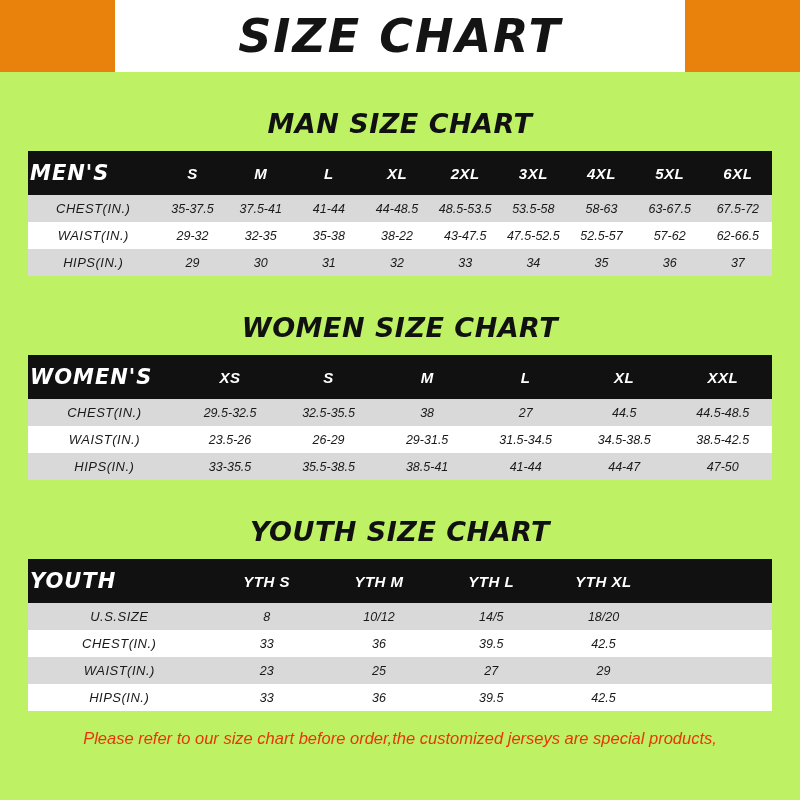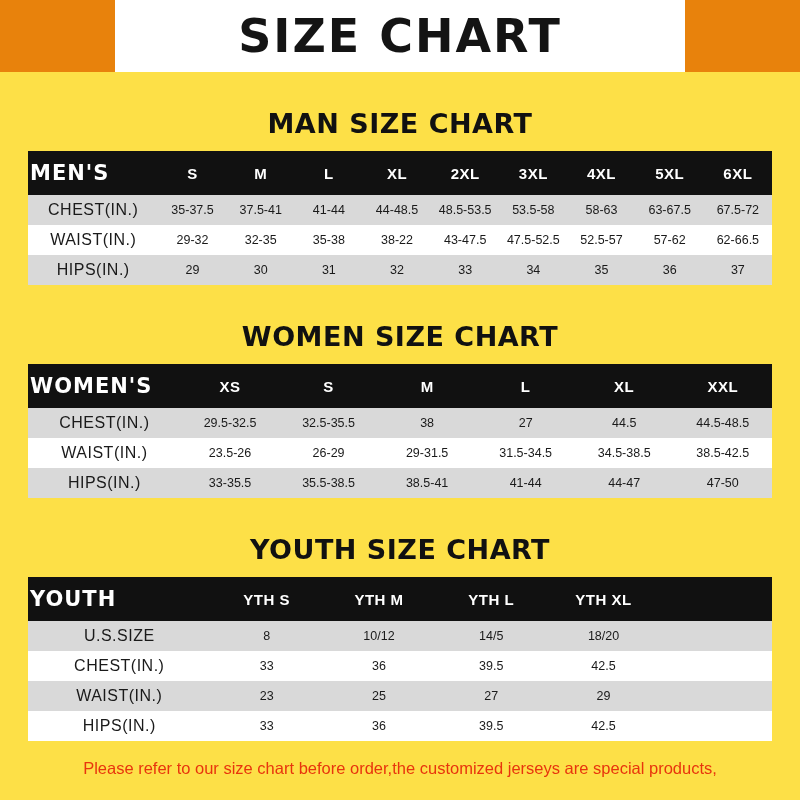--- a/index.html
+++ b/index.html
@@ -10,22 +10,23 @@
     width: 800px;
     height: 800px;
     background: #ffffff;
     font-family: "Liberation Sans", sans-serif;
     overflow: hidden;
   }
   .page {
     position: relative;
     width: 800px;
     height: 800px;
-    background: #fde047;
+    background: #bef264;
     box-sizing: border-box;
+    font-style: italic;
   }
   
   .banner {
     position: relative;
     height: 72px;
     background: #e8820c;
     display: flex;
     align-items: center;
     justify-content: center;
   }
@@ -88,21 +89,21 @@
     font-size: 21px;
     letter-spacing: 1px;
   }
   table.chart tbody tr.odd td {
     background: #d9d9d9;
   }
   table.chart tbody tr.even td {
     background: #ffffff;
   }
   table.chart tbody td.rowlabel {
-    font-size: 16px;
+    font-size: 13px;
     letter-spacing: 0.5px;
     text-align: center;
   }
   
   .men-col-label { width: 17%; }
   .women-col-label { width: 20%; }
   .youth-col-label { width: 24%; }
 
   
   .note {

